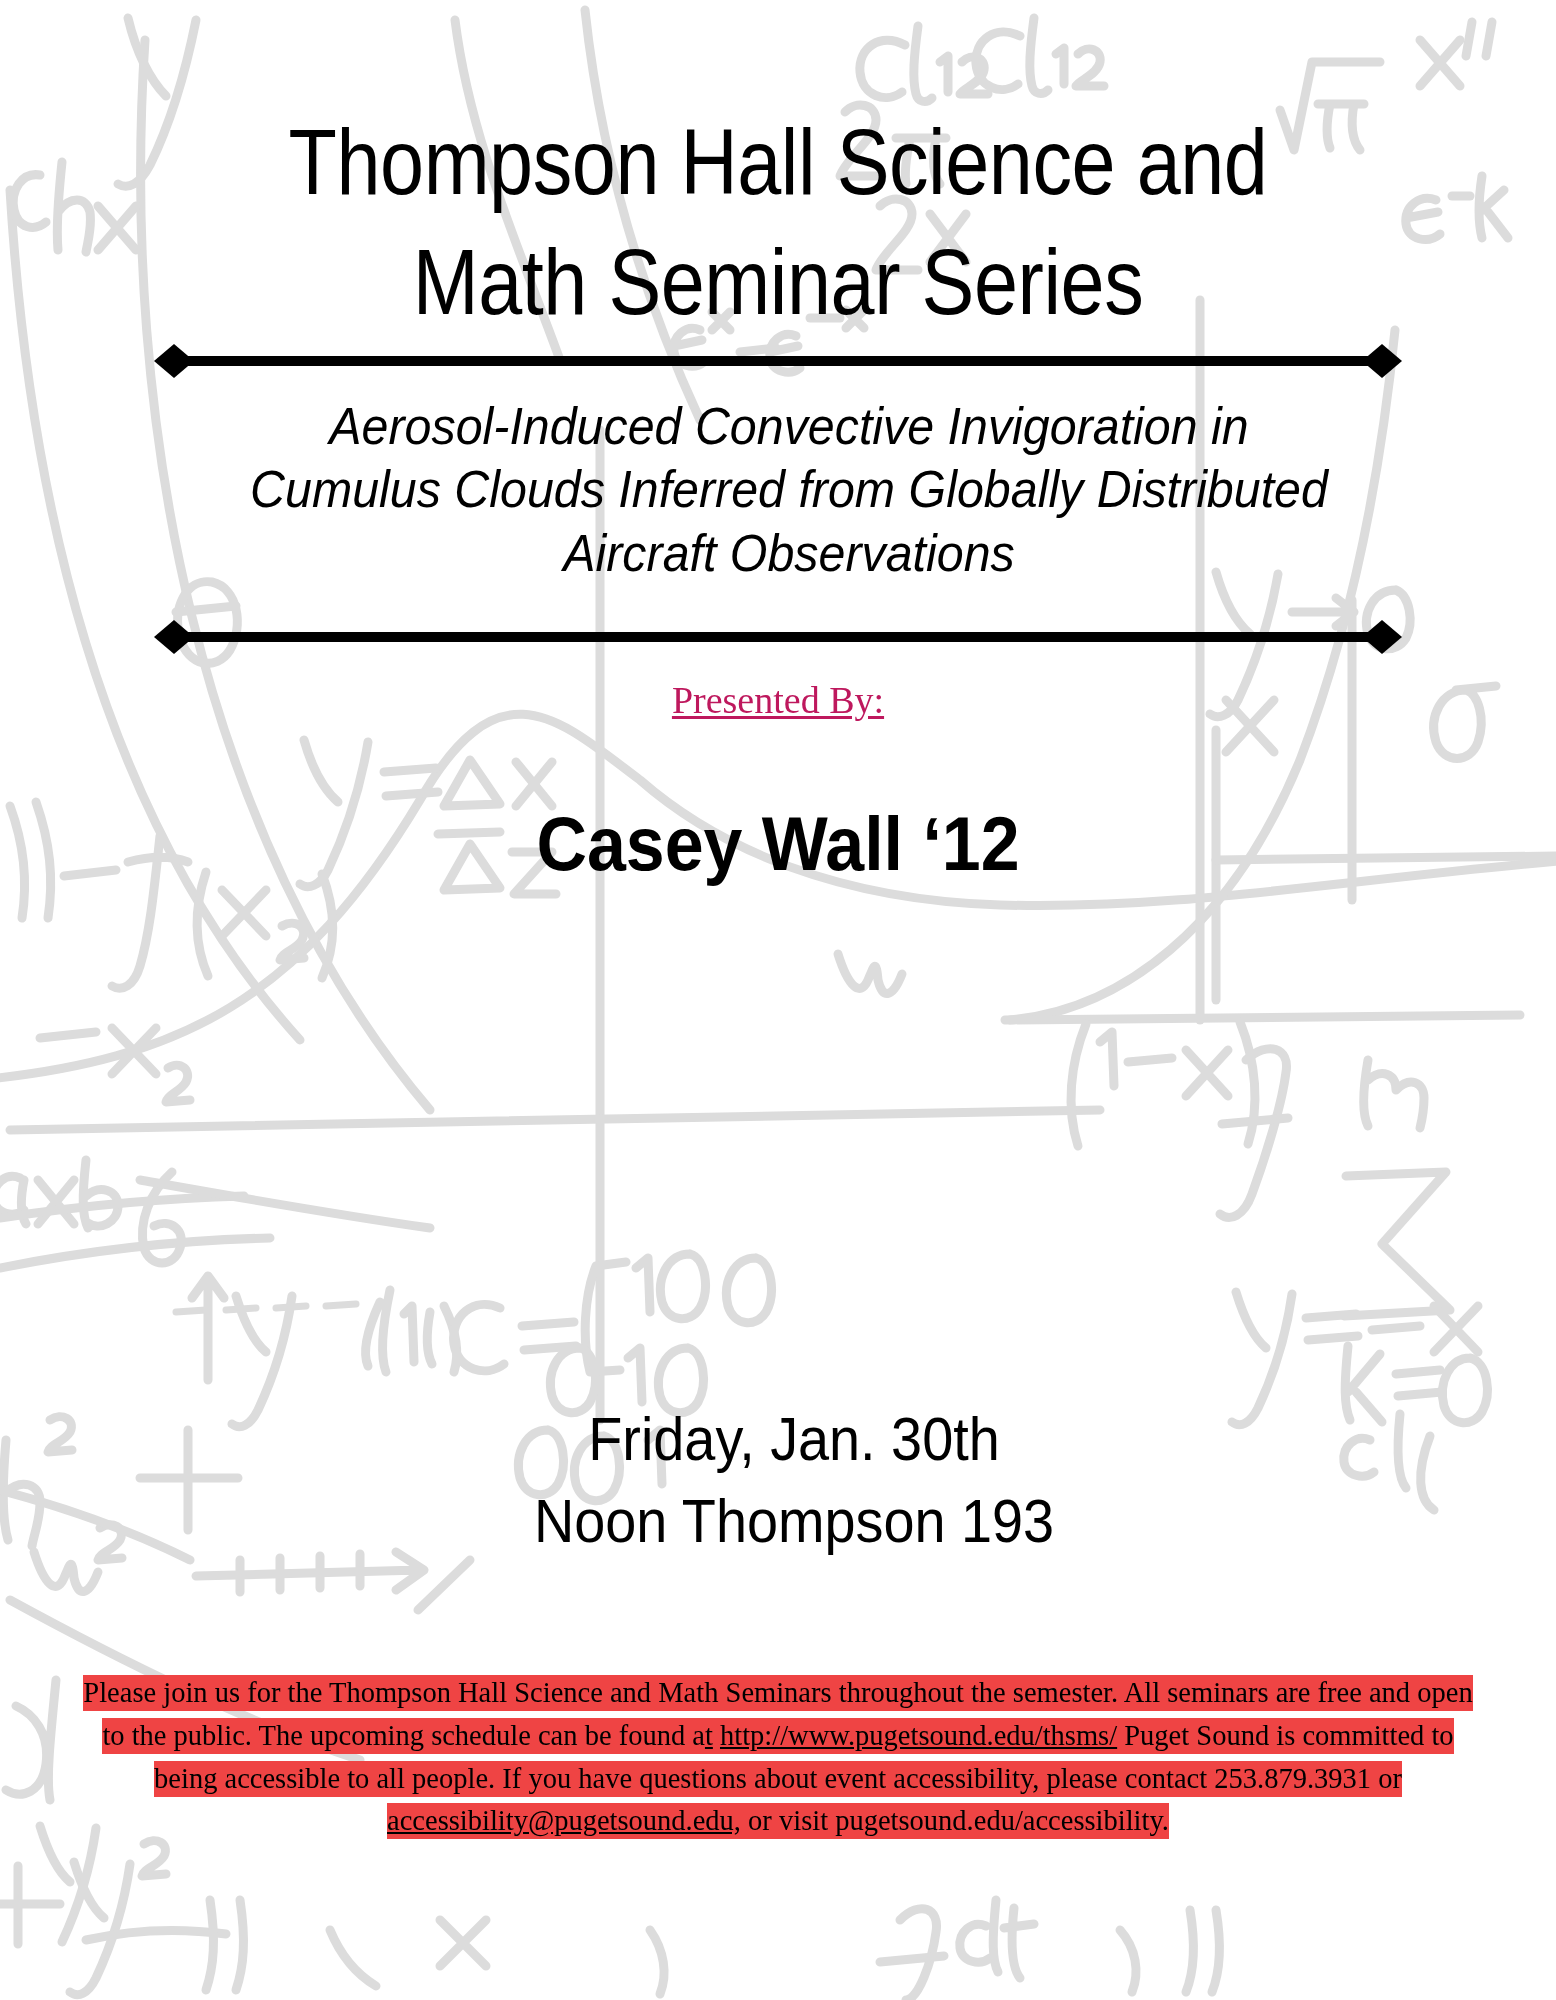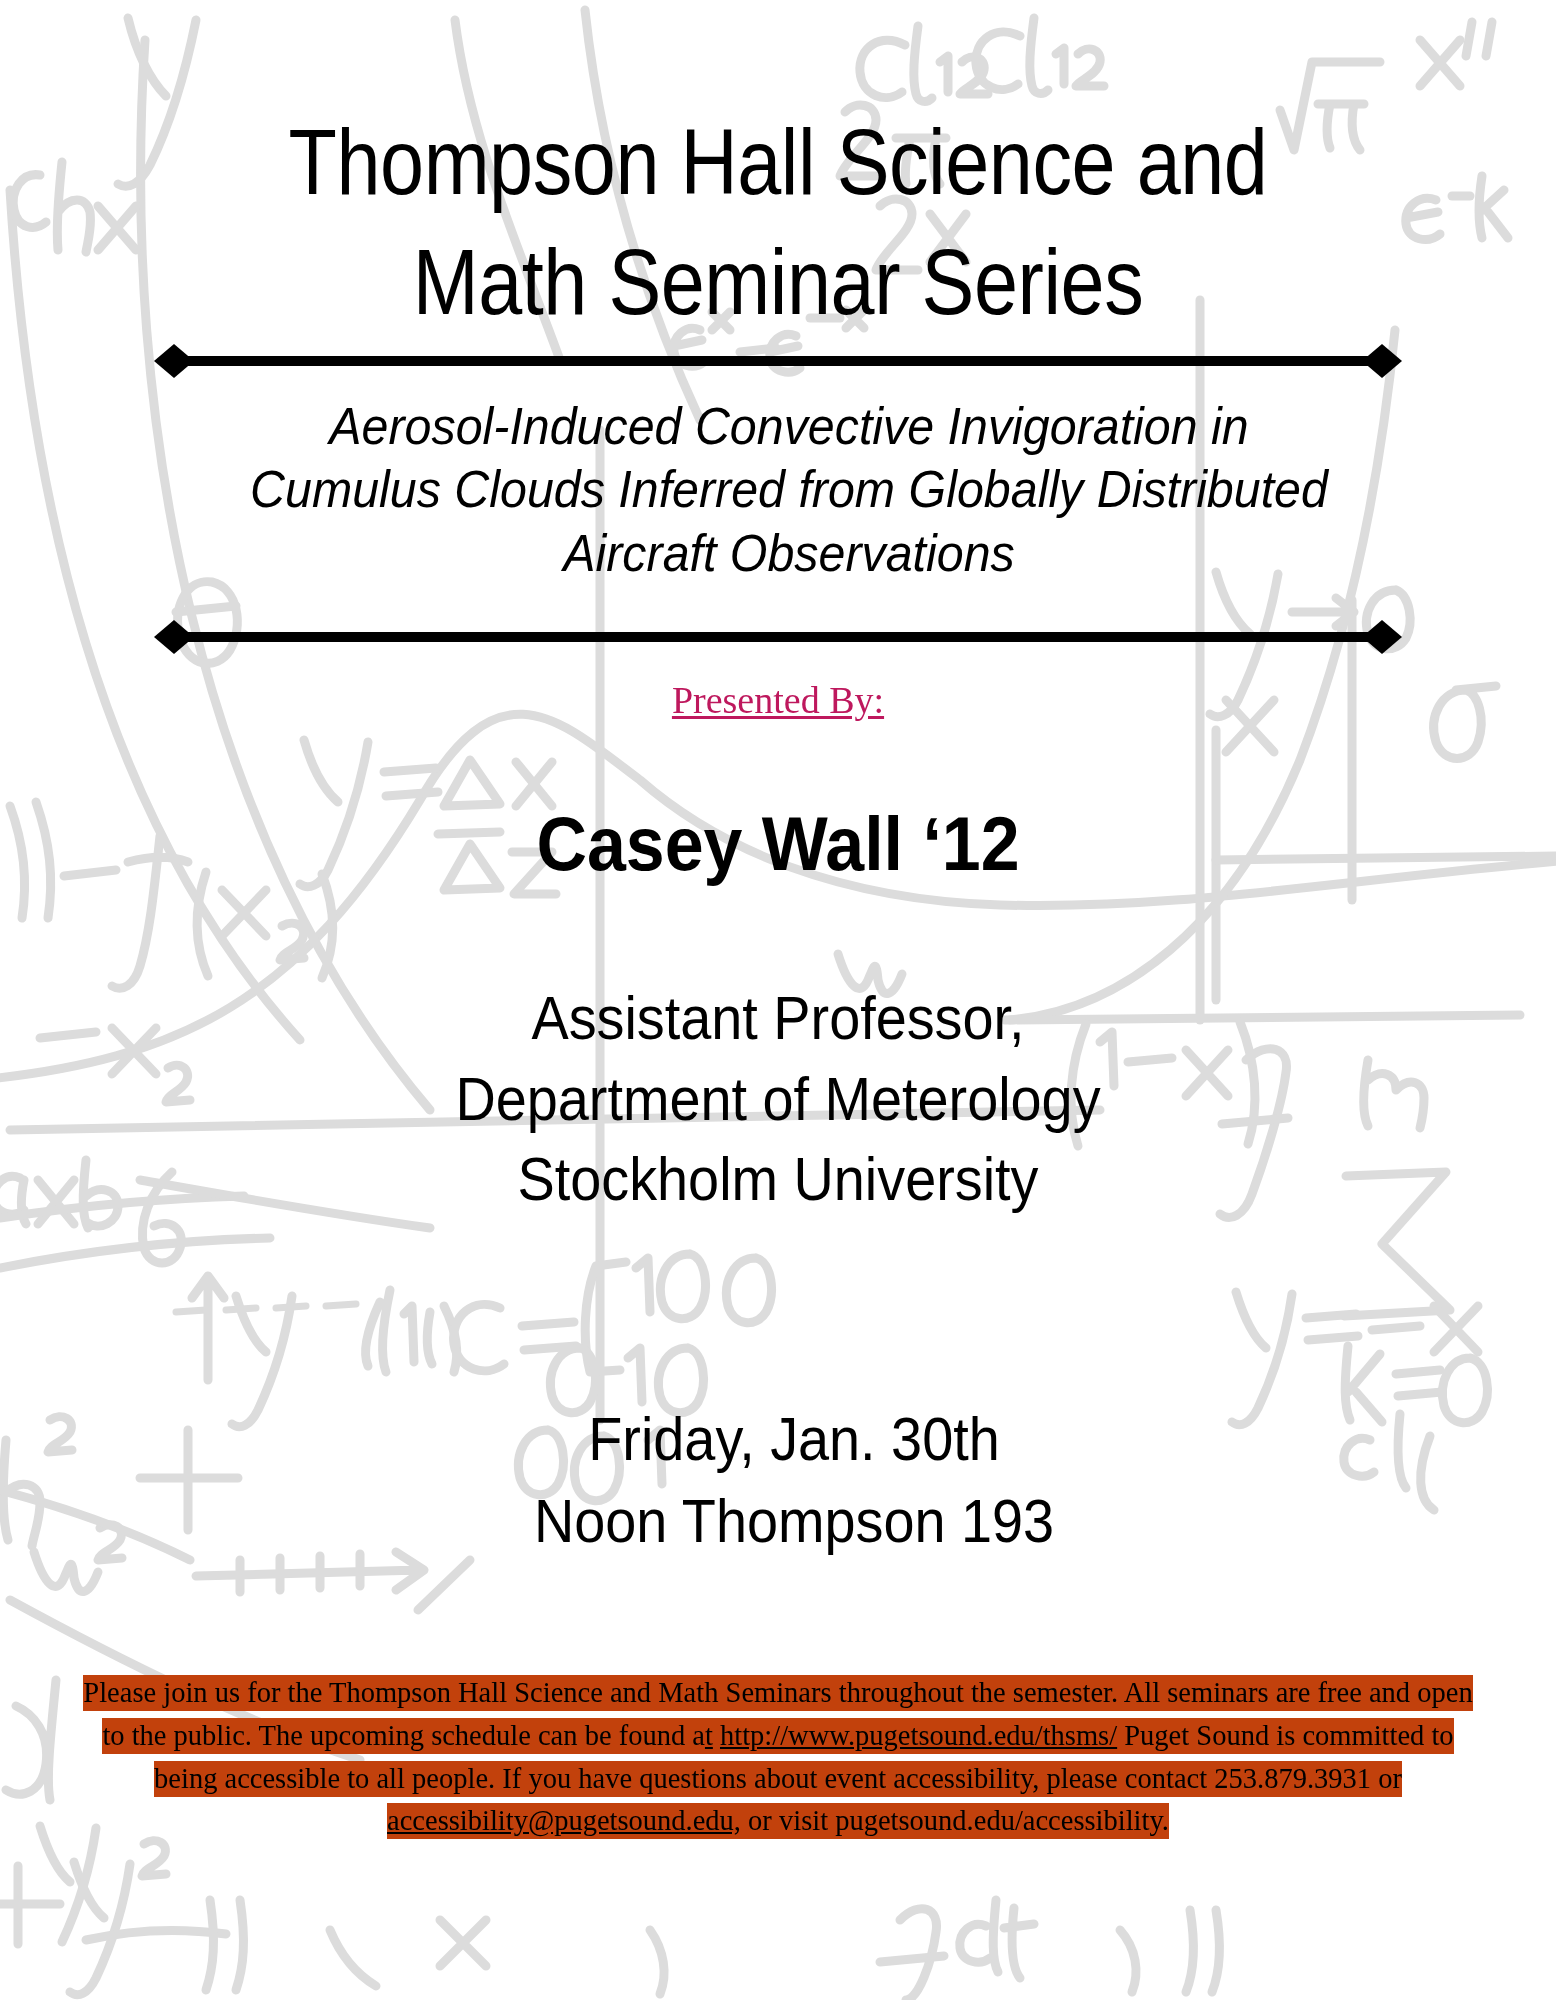--- a/index.html
+++ b/index.html
@@ -160,21 +160,21 @@
     left: 78px;
     top: 1672px;
     width: 1400px;
     text-align: center;
     font-family: "Liberation Serif", "DejaVu Serif", serif;
     font-size: 28.5px;
     line-height: 1.50;
     color: #000000;
   }
   .footer .hl {
-    background-color: #c2410c;
+    background-color: #ef4444;
     box-decoration-break: clone;
     -webkit-box-decoration-break: clone;
     padding: 2px 0 3px 0;
   }
   .footer u {
     text-decoration: underline;
     text-underline-offset: 2px;
   }
 </style>
 </head>
@@ -396,25 +396,20 @@
       <polygon points="1230,4 1250,21 1230,38 1210,21" fill="#000000"></polygon>
     </svg>
   </div>
 
   <div class="presented-by">
     <span>Presented By:</span>
   </div>
 
   <div class="speaker-name">Casey Wall ‘12</div>
 
-  <div class="affiliation">
-    <div class="affil-line">Assistant Professor,</div>
-    <div class="affil-line">Department of Meterology</div>
-    <div class="affil-line">Stockholm University</div>
-  </div>
 
   <div class="event-details">
     <div class="event-line">Friday, Jan. 30th</div>
     <div class="event-line">Noon Thompson 193</div>
   </div>
 
   <div class="footer"><span class="hl"><span>Please join us for the Thompson Hall Science and Math Seminars throughout the semester. All seminars are free and open to the public. The upcoming schedule can be found a</span><u>t</u> <u>http://www.pugetsound.edu/thsms/</u><span> Puget Sound is committed to being accessible to all people. If you have questions about event accessibility, please contact 253.879.3931 or </span><u>accessibility@pugetsound.edu,</u><span> or visit pugetsound.edu/accessibility.</span></span></div>
 
 </div>
 

